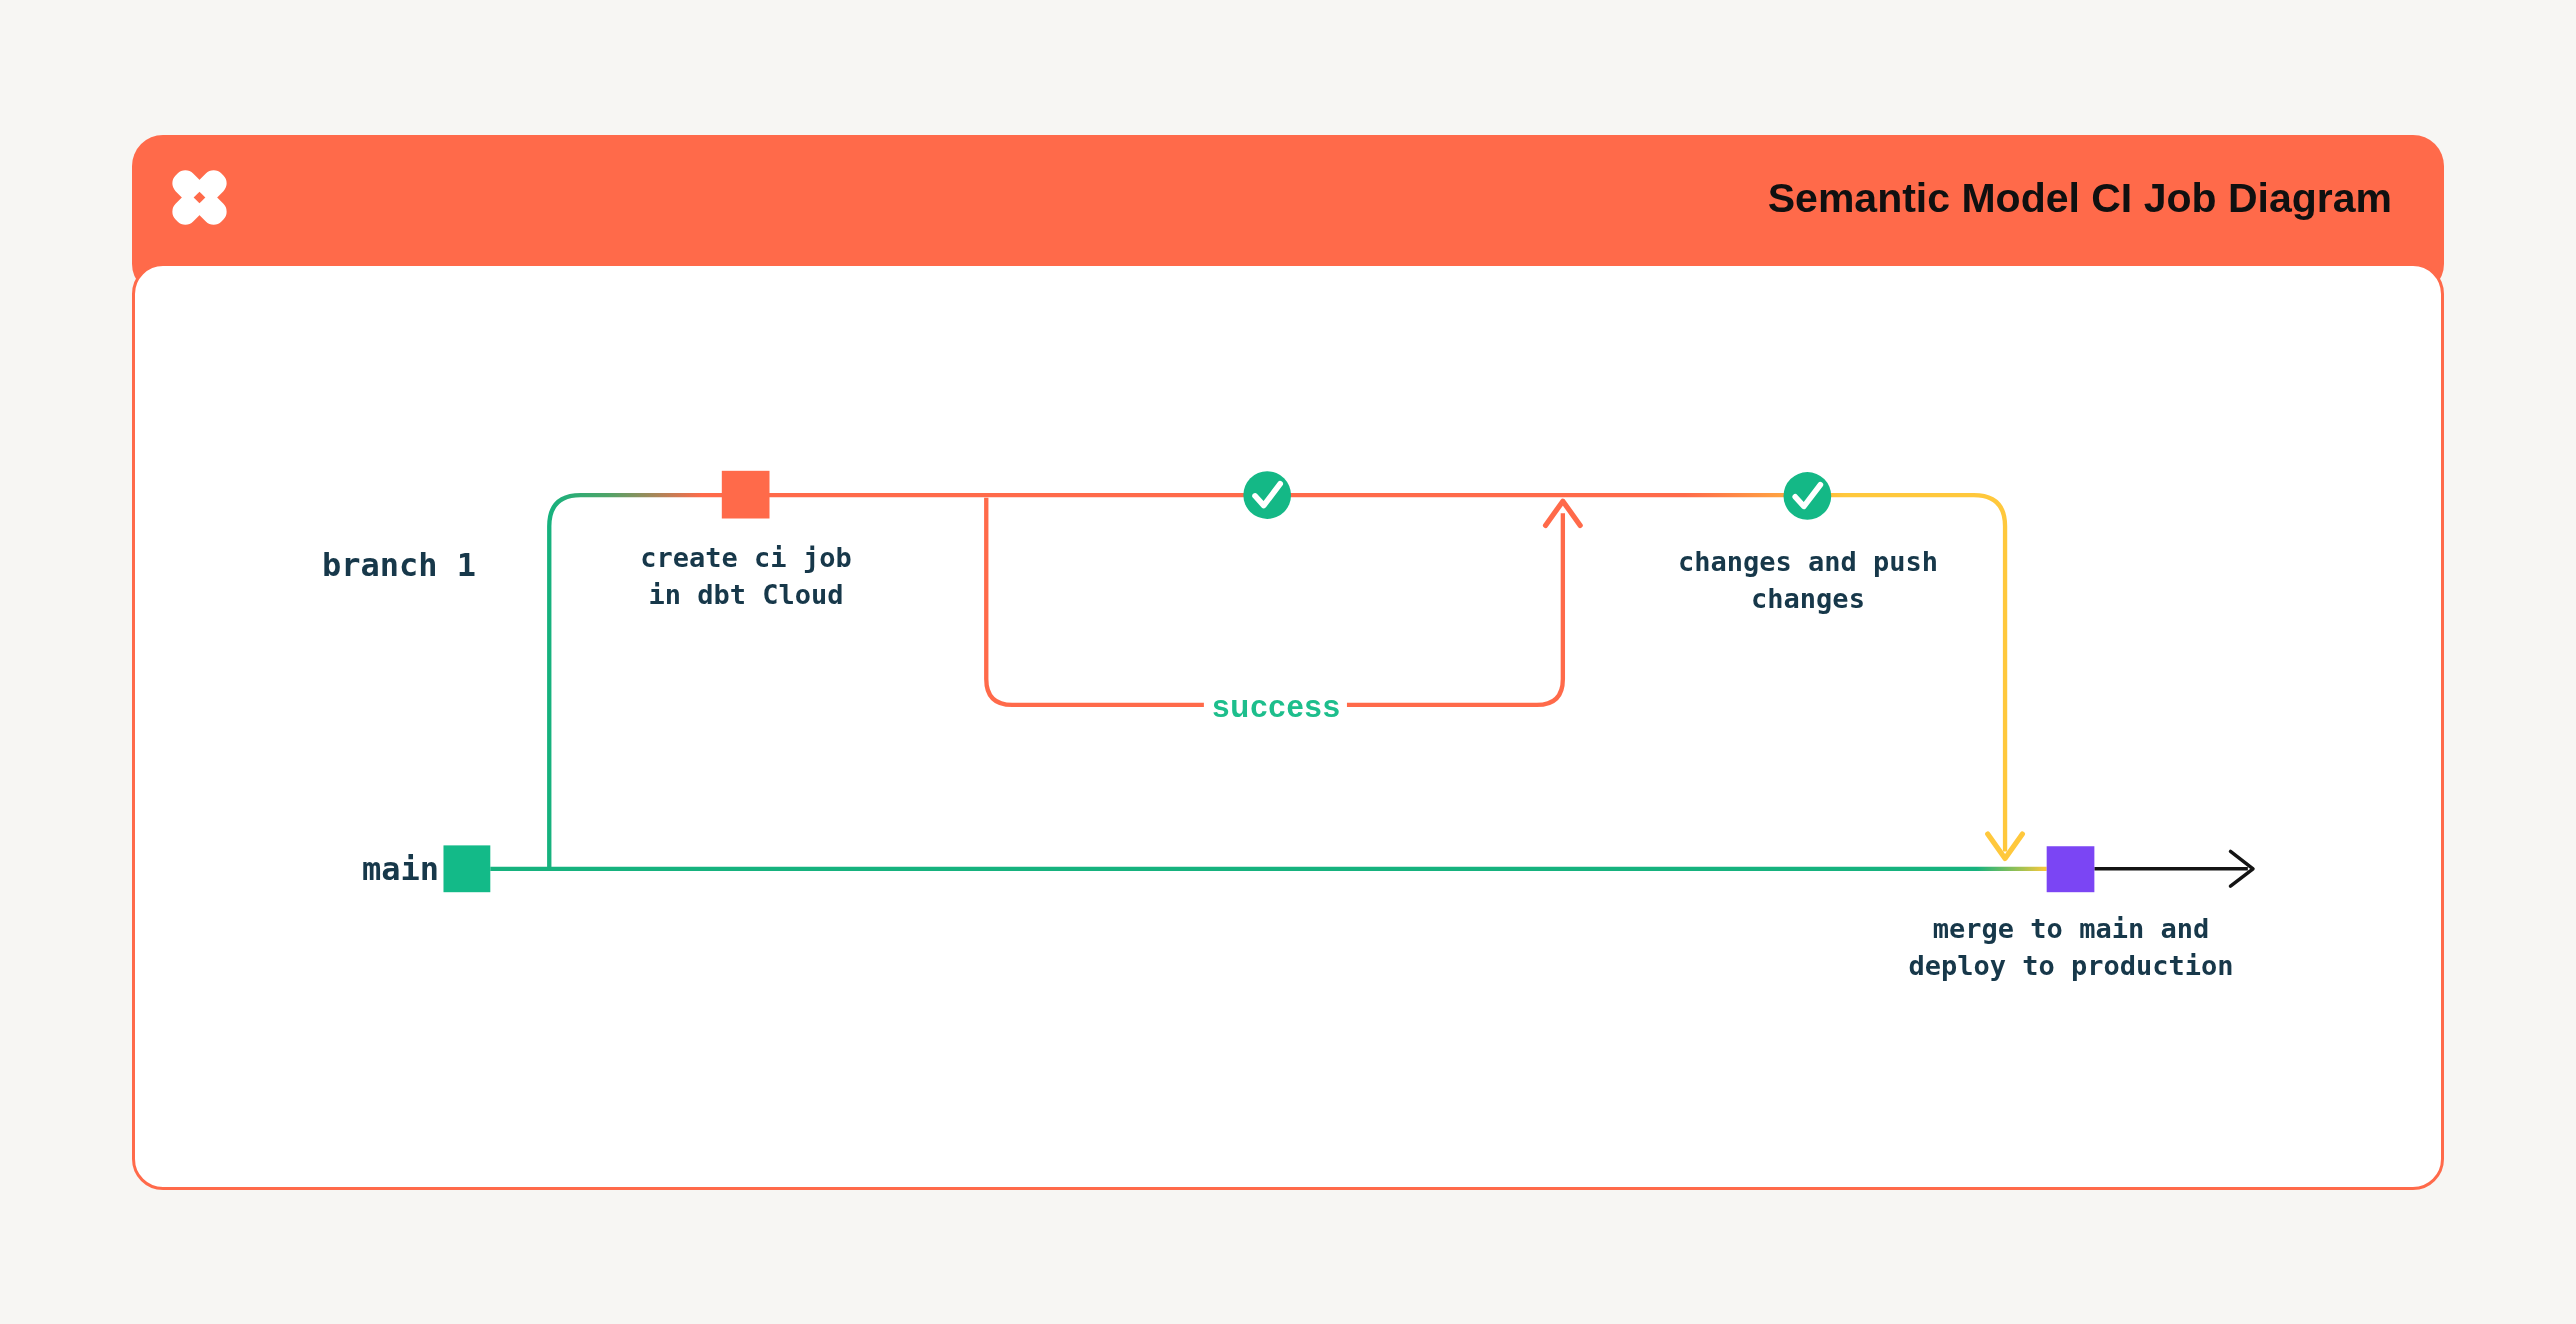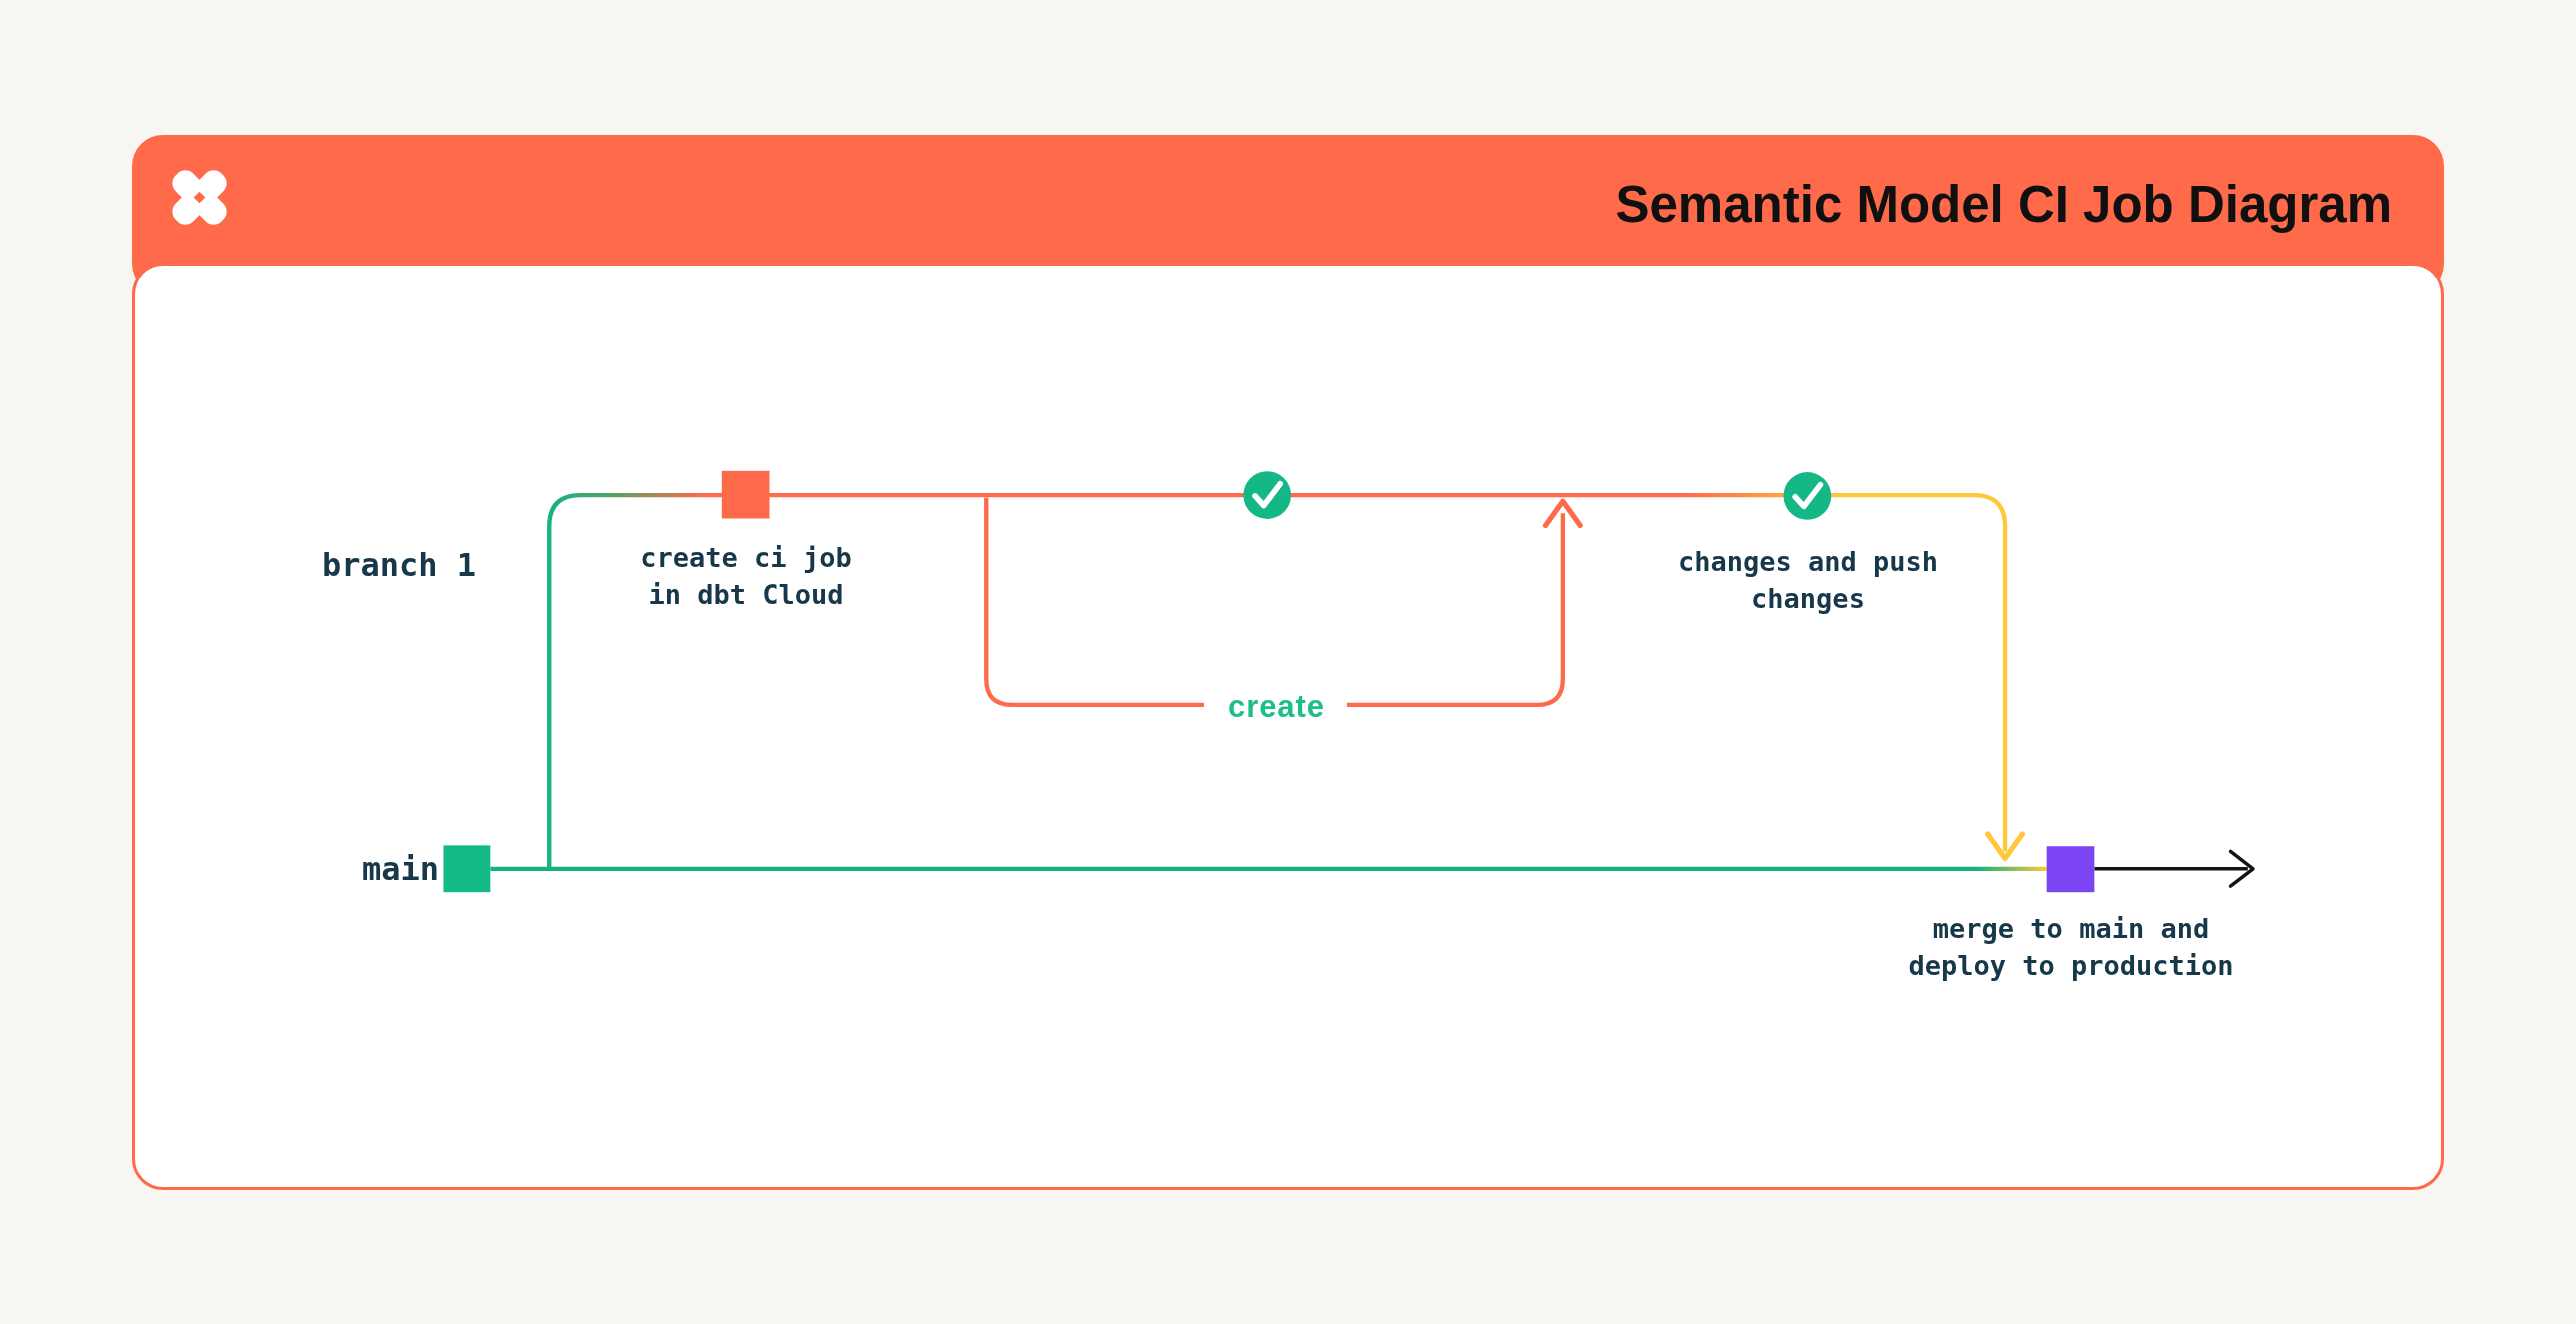--- a/index.html
+++ b/index.html
@@ -14,21 +14,21 @@
     background:#FF6A4A; border-radius:31px;
   }
   .card {
     position:absolute; left:132px; top:263px; width:2312px; height:927px;
     background:#FFFFFF; border:3.5px solid #FF6A4A; border-radius:31px;
   }
   .logo { position:absolute; left:165px; top:163px; width:69px; height:69px; }
   .title {
     position:absolute; top:175px; right:184px;
     font-family:"Liberation Sans", sans-serif; font-weight:bold;
-    font-size:51px; color:#101010; white-space:nowrap;margin-left:7px;
+    font-size:41px; color:#101010; white-space:nowrap;margin-left:7px;
   }
   
   .diagram-svg { position:absolute; left:0; top:0; width:2576px; height:1324px; }
   
   .lane-label {
     position:absolute; font-weight:bold; font-size:32px; line-height:42px;
     color:#17384A; white-space:nowrap;
   }
   .lane-branch { left:322px; top:544px; }
   .lane-main   { left:322px; top:848px;margin-left:40px; }
@@ -120,16 +120,16 @@
   <div class="caption cap-commit">
     <div>changes and push</div>
     <div>changes</div>
   </div>
 
   <div class="caption cap-merge">
     <div>merge to main and</div>
     <div>deploy to production</div>
   </div>
 
-  <div class="success-label">create</div>
+  <div class="success-label">success</div>
 
 </div>
 
 
 </body></html>

